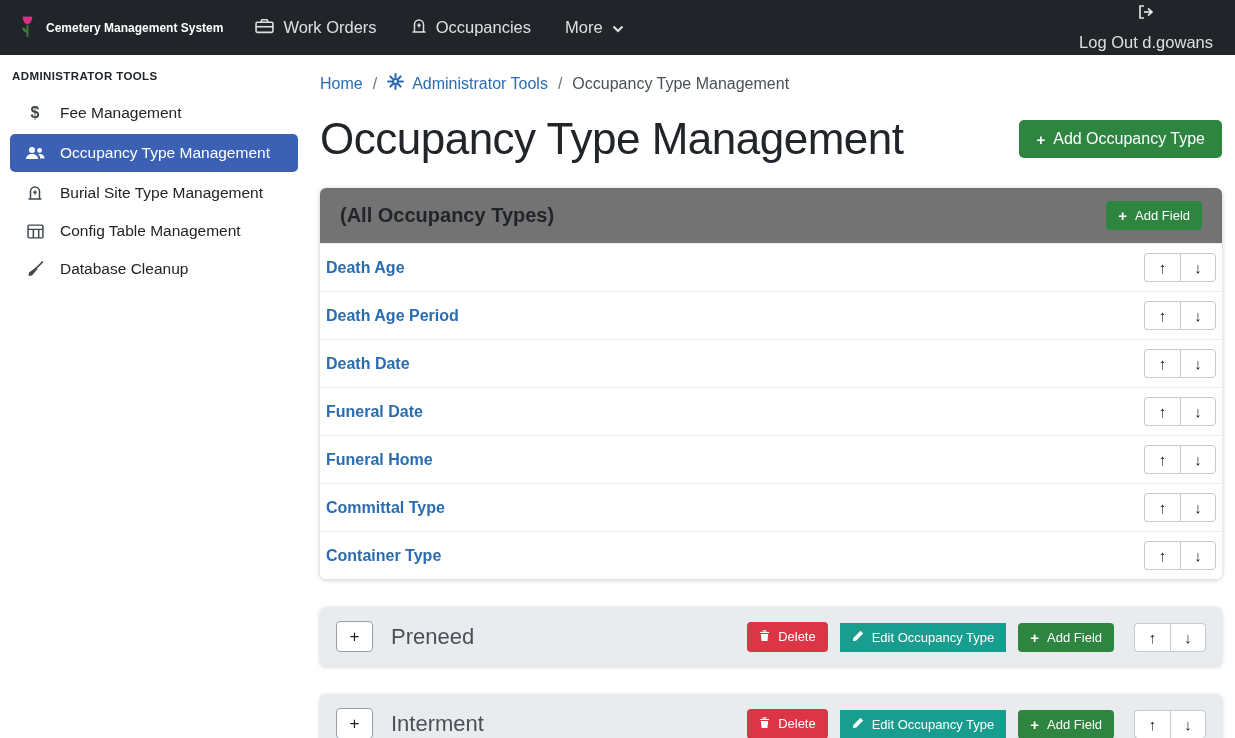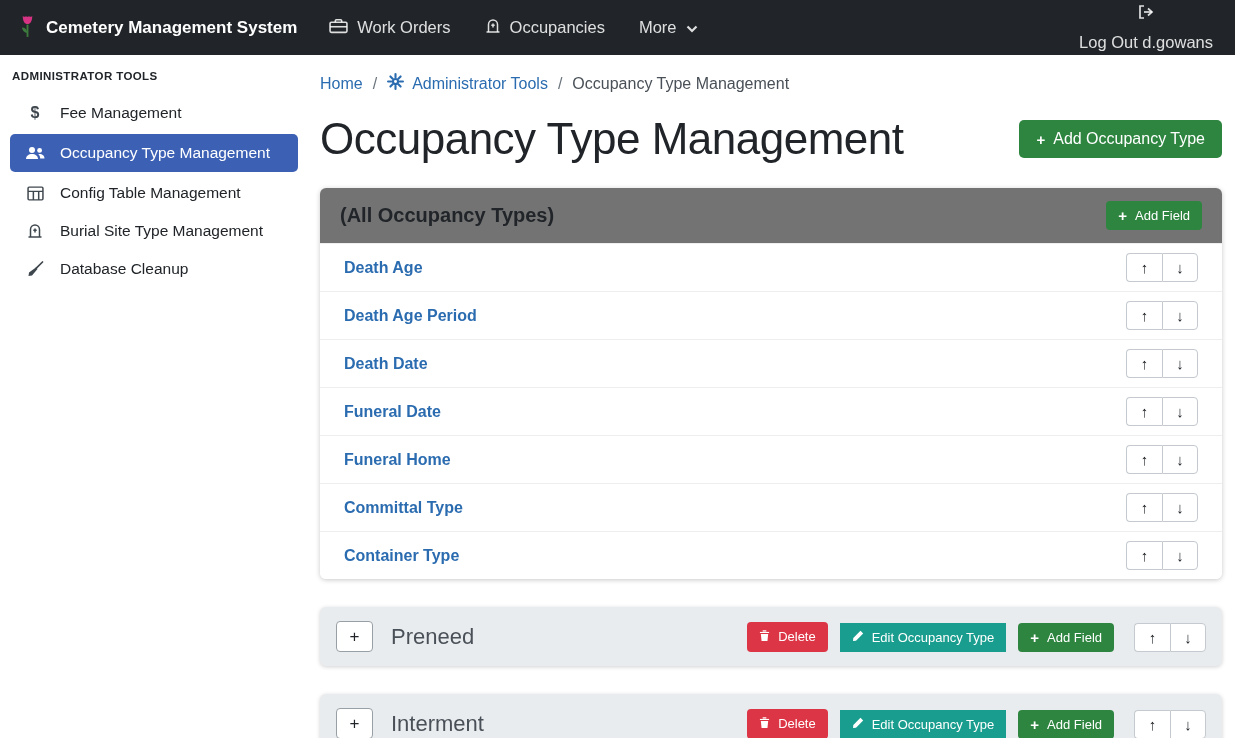--- a/index.html
+++ b/index.html
@@ -3,21 +3,21 @@
 <meta charset="utf-8">
 <style>
   * { box-sizing: border-box; margin: 0; padding: 0; }
   html,body { width:1235px; height:738px; overflow:hidden; }
   body { font-family:"Liberation Sans", sans-serif; background:#fff; color:#212529; position:relative; }
 
   
   .navbar { position:absolute; top:0; left:0; right:0; height:55px; background:#212529;
             display:flex; align-items:center; padding:0 18px; }
   .brand { display:flex; align-items:center; gap:9px; margin-right:32px; cursor:pointer; }
-  .brand-text { color:#fff; font-weight:700; font-size:17px; }
+  .brand-text { color:#fff; font-weight:700; font-size:12px; }
   .nav-link { display:flex; align-items:center; gap:9px; color:rgba(255,255,255,.85);
               font-size:16.5px; margin-right:34px; cursor:pointer; }
   .nav-link svg { flex:none; }
   .nav-spacer { flex:1; }
   .nav-link.logout { margin-right:4px;flex-direction:column; }
 
   
   .sidebar { position:absolute; top:55px; left:0; width:308px; bottom:0; background:#fff; }
   .sidebar-heading { padding:15px 12px 12px 12px; font-size:11.5px; font-weight:600;
                      letter-spacing:.4px; color:#212529; }
@@ -50,21 +50,21 @@
   .btn-teal-sm  { background:#199d8e; color:#fff; font-size:13px; padding:7px 12px; border-radius:0; }
   .plus-glyph { font-weight:700; font-size:15px; line-height:1; }
 
   
   .card { background:#fff; border-radius:6px; box-shadow:0 1px 5px rgba(0,0,0,.22);
           overflow:hidden; margin-bottom:28px; }
   .card-header { background:#737373; display:flex; justify-content:space-between;
                  align-items:center; padding:13px 20px; }
   .card-title { font-size:20px; font-weight:700; color:#212529; }
   .field-row { display:flex; justify-content:space-between; align-items:center;
-               padding:9px 24px; border-top:1px solid #edeef0; background:#fff; }
+               padding:9px 6px; border-top:1px solid #edeef0; background:#fff; }
   .field-link { color:#2b6cb0; font-weight:700; font-size:16px; text-decoration:none; cursor:pointer; }
 
   .updown-group { display:flex; }
   .updown-group button { width:36px; height:29px; background:#fff; border:1px solid #c4cacf;
                          color:#1d2124; font-size:15px; cursor:pointer; line-height:1;
                          font-family:inherit; }
   .updown-group button:first-child { border-radius:4px 0 0 4px; border-right:none; }
   .updown-group button:last-child { border-radius:0 4px 4px 0; }
 
   
@@ -152,37 +152,37 @@
         <path d="M1 14c0-3 2.7-5 6-5s6 2 6 5z"></path>
         <circle cx="14.6" cy="5.4" r="2.4"></circle>
         <path d="M14.6 9.1c2.7 0 4.9 1.8 4.9 4.4h-4.3c0-1.8-.7-3.3-1.9-4.2.4-.1.8-.2 1.3-.2z"></path>
       </svg>
     </span>
     <span>Occupancy Type Management</span>
   </div>
 
   <div class="side-item">
     <span class="icon">
-      <svg width="17" height="15" viewBox="0 0 16 14" fill="none" stroke="currentColor" stroke-width="1.4">
-        <rect x="1" y="1" width="14" height="12" rx="1"></rect>
-        <path d="M1 5h14M6 5v8M11 5v8"></path>
-      </svg>
-    </span>
-    <span>Config Table Management</span>
-  </div>
-
-  <div class="side-item">
-    <span class="icon">
       <svg width="16" height="16" viewBox="0 0 16 16" fill="none" stroke="currentColor" stroke-width="1.5">
         <path d="M3.5 14V6.5a4.5 4.5 0 0 1 9 0V14"></path>
         <path d="M1.5 14h13"></path>
         <path d="M8 5.5v4M6.3 7.2h3.4"></path>
       </svg>
     </span>
     <span>Burial Site Type Management</span>
+  </div>
+
+  <div class="side-item">
+    <span class="icon">
+      <svg width="17" height="15" viewBox="0 0 16 14" fill="none" stroke="currentColor" stroke-width="1.4">
+        <rect x="1" y="1" width="14" height="12" rx="1"></rect>
+        <path d="M1 5h14M6 5v8M11 5v8"></path>
+      </svg>
+    </span>
+    <span>Config Table Management</span>
   </div>
 
   <div class="side-item">
     <span class="icon">
       <svg width="17" height="16" viewBox="0 0 16 16">
         <path d="M15 1L8.8 7.2" stroke="currentColor" stroke-width="1.7" stroke-linecap="round"></path>
         <path d="M8.4 6.4l1.6 1.6-5.5 6.5L1 15l.5-3.5z" fill="currentColor"></path>
       </svg>
     </span>
     <span>Database Cleanup</span>

